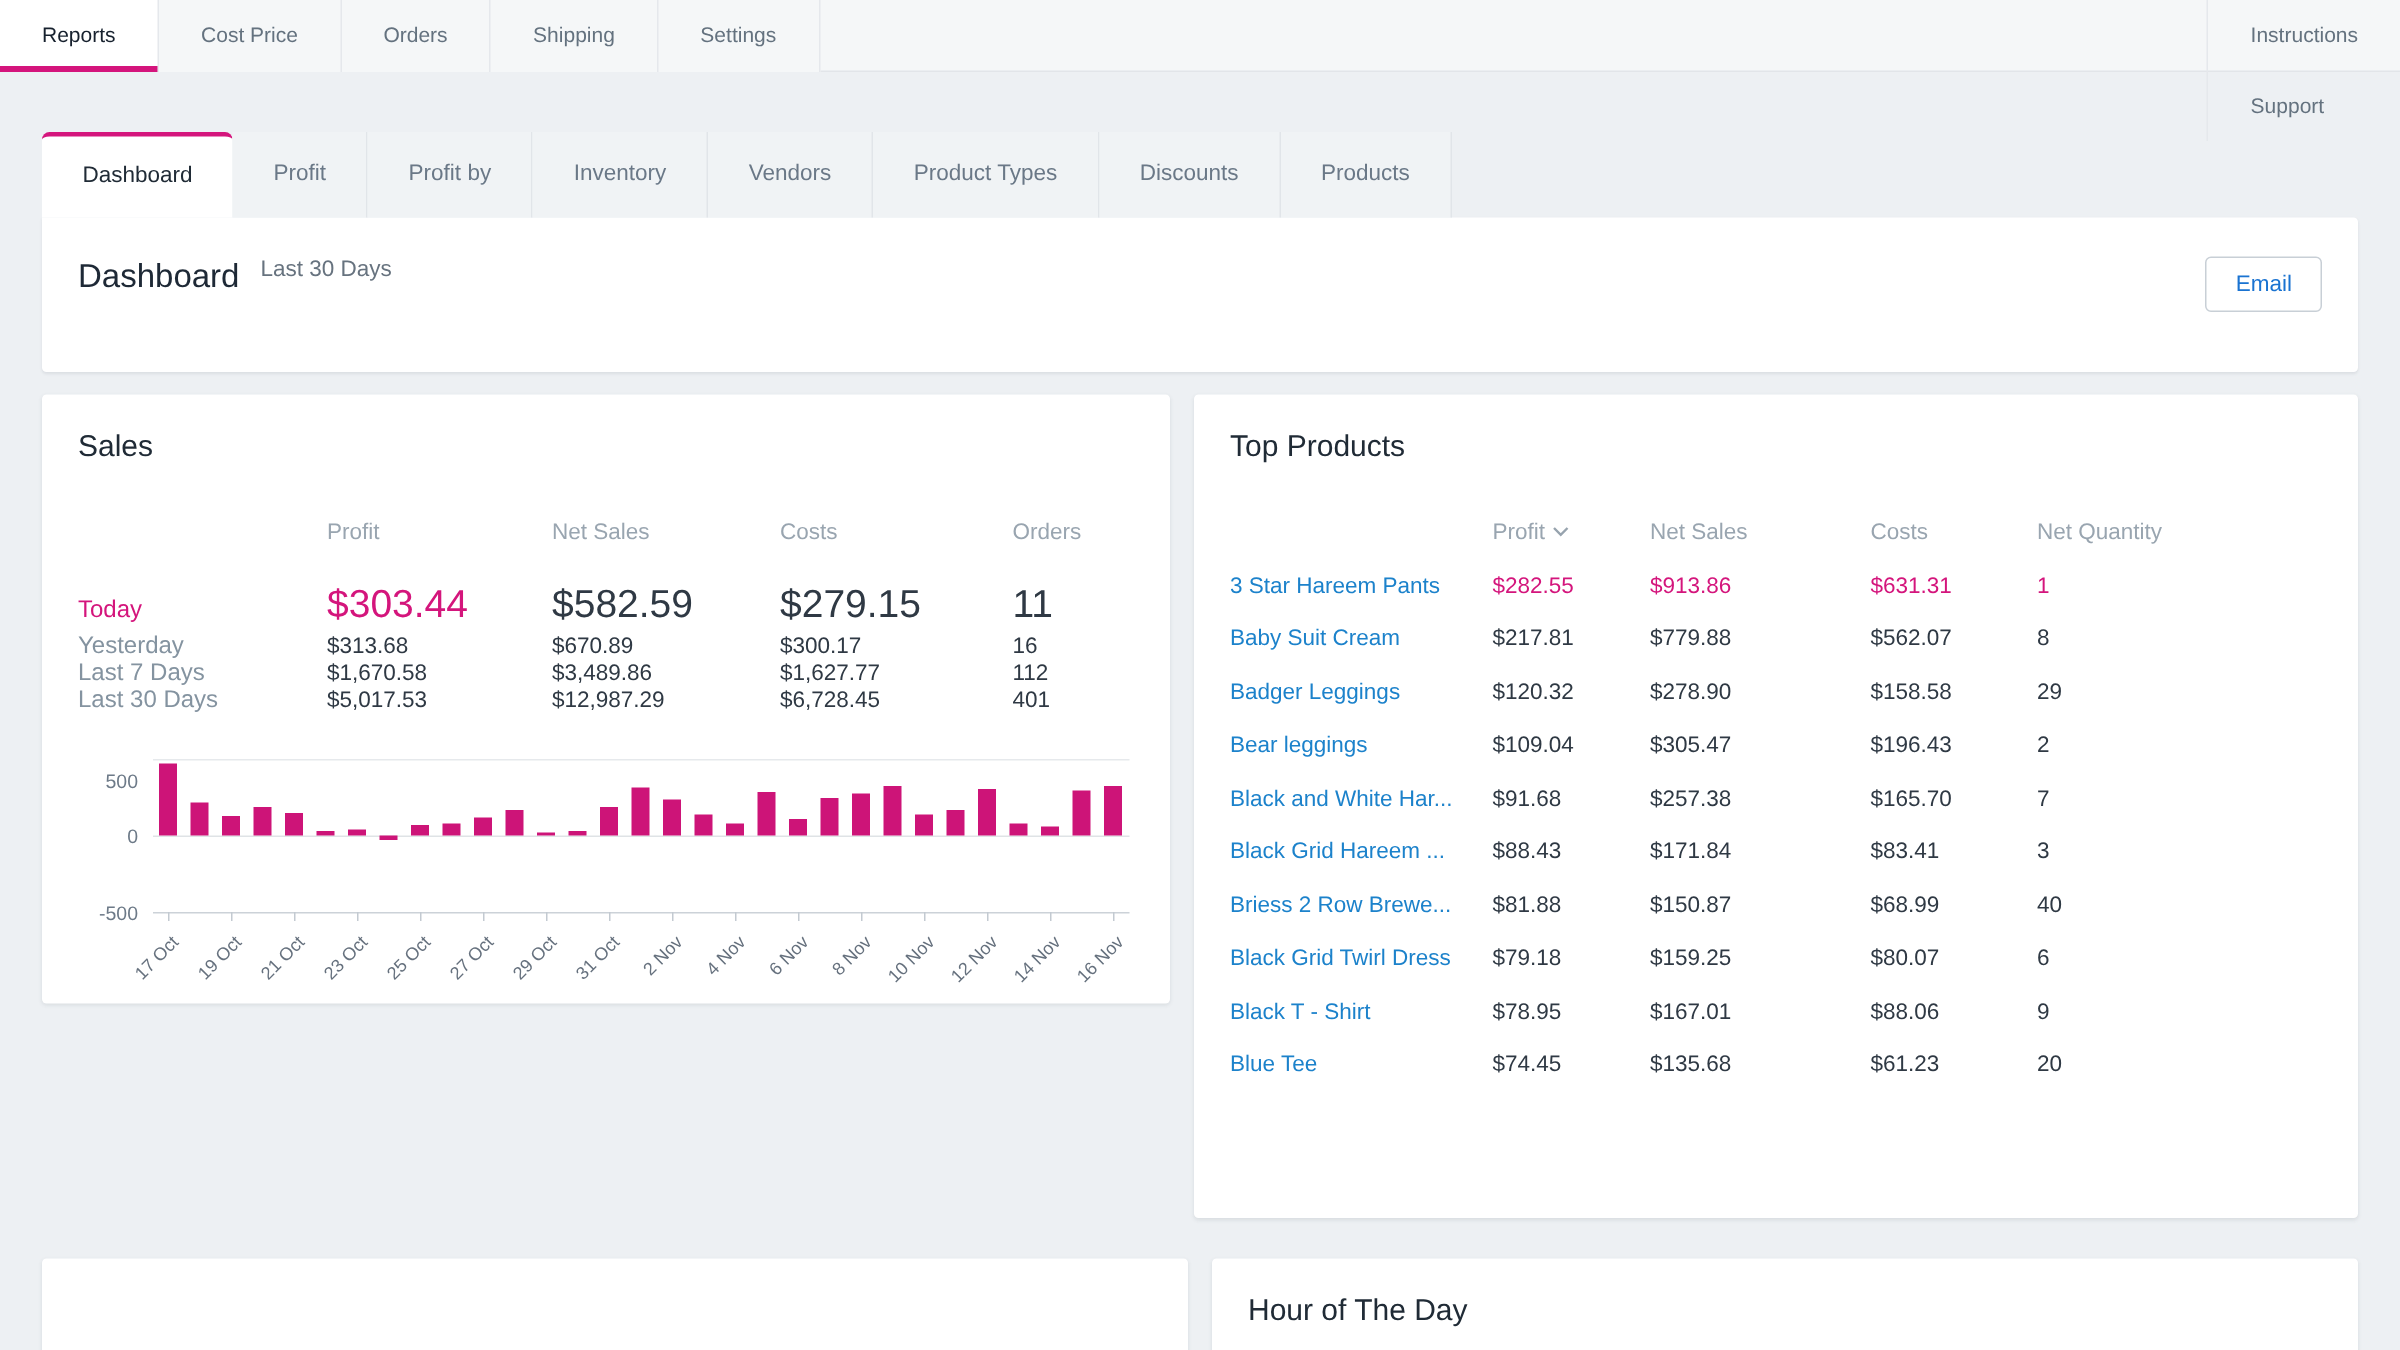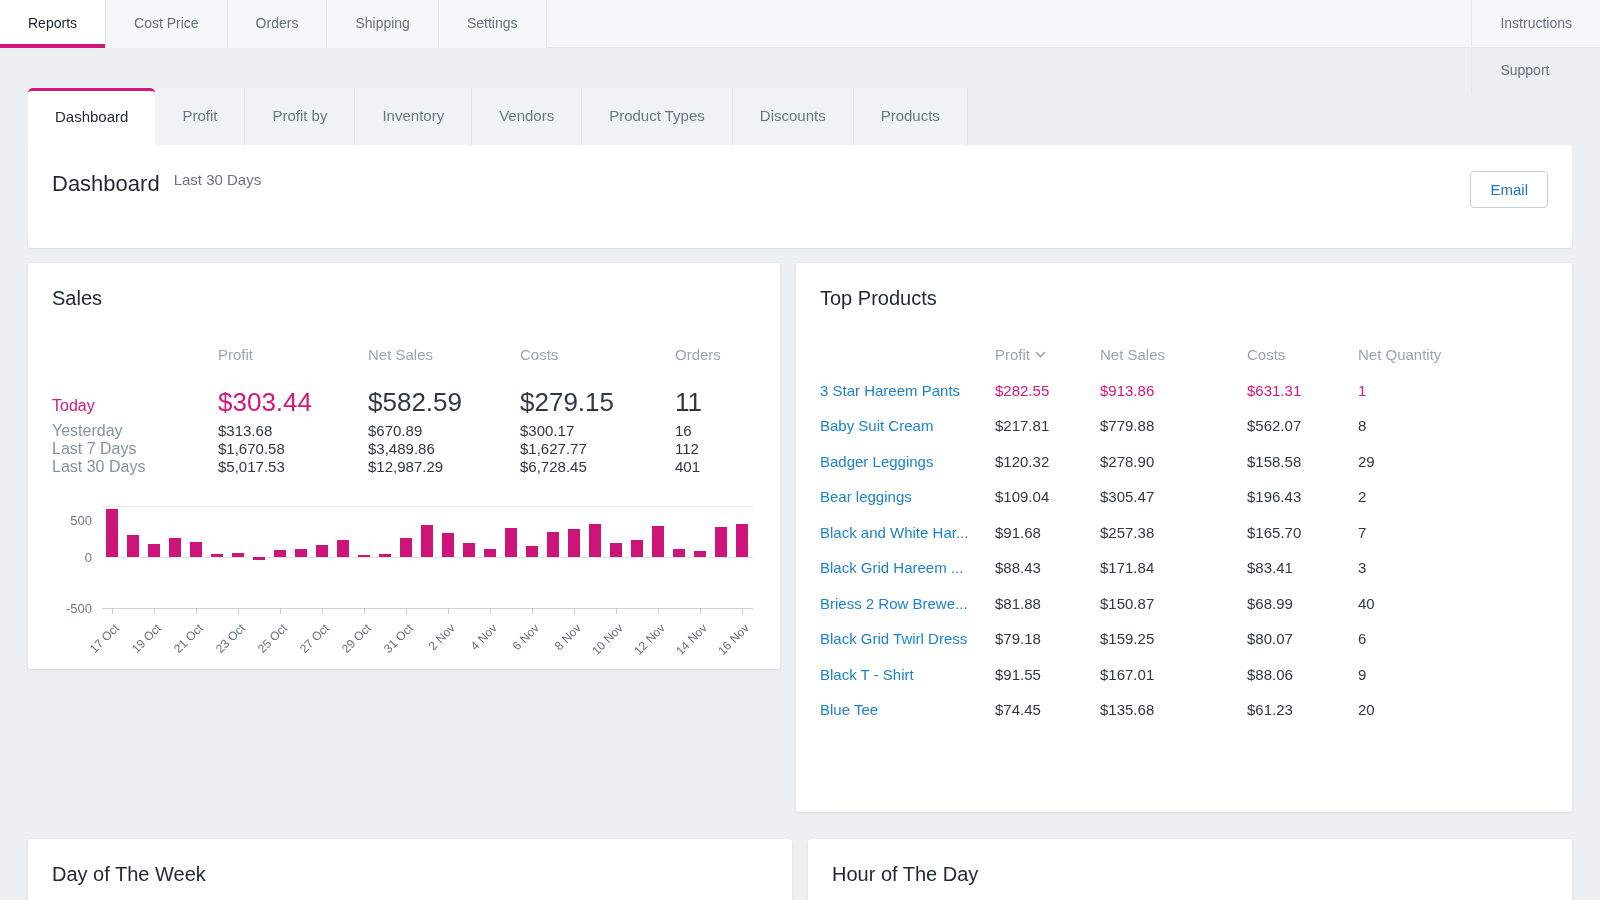--- a/index.html
+++ b/index.html
@@ -302,39 +302,38 @@
           </div>
           <div class="p-row">
             <div class="p-c0 pname">Black Grid Twirl Dress</div>
             <div class="p-c1 pval">$79.18</div>
             <div class="p-c2 pval">$159.25</div>
             <div class="p-c3 pval">$80.07</div>
             <div class="p-c4 pval">6</div>
           </div>
           <div class="p-row">
             <div class="p-c0 pname">Black T - Shirt</div>
-            <div class="p-c1 pval">$91.55</div>
+            <div class="p-c1 pval">$78.95</div>
             <div class="p-c2 pval">$167.01</div>
             <div class="p-c3 pval">$88.06</div>
             <div class="p-c4 pval">9</div>
           </div>
           <div class="p-row">
             <div class="p-c0 pname">Blue Tee</div>
             <div class="p-c1 pval">$74.45</div>
             <div class="p-c2 pval">$135.68</div>
             <div class="p-c3 pval">$61.23</div>
             <div class="p-c4 pval">20</div>
           </div>
         </div>
     </div>
   </div>
 
   <div class="bottom-row">
     <div class="card">
-      <div class="card-title">Day of The Week</div>
       <div class="stub">
         <span class="stub-lab">400</span>
 
       </div>
     </div>
     <div class="card">
       <div class="card-title">Hour of The Day</div>
       <div class="stub">
         <span class="stub-lab">800</span>
 

